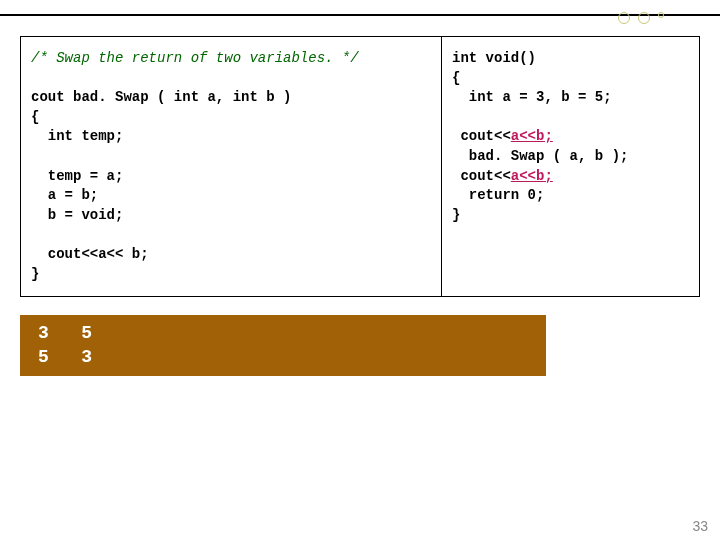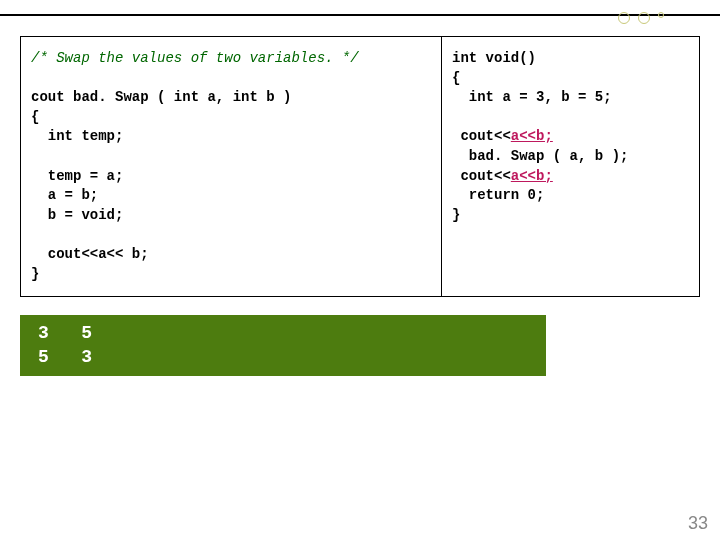--- a/index.html
+++ b/index.html
@@ -79,52 +79,52 @@
   }
   .output-label {
     font-style: italic;
     font-weight: bold;
     font-size: 26px;
     color: #555;
     margin-right: 10px;
     padding-top: 4px;
   }
   .output-box {
-    background: #4d7c0f;
+    background: #a16207;
     color: #fff;
     font-family: "Courier New", monospace;
     font-size: 18px;
     font-weight: bold;
     padding: 6px 18px;
     white-space: pre;
     width: 490px;
     line-height: 1.35;
   }
   .pagenum {
     position: absolute;
     bottom: 6px;
     right: 12px;
-    font-size: 18px;
+    font-size: 14px;
     color: #888;
   }
 </style>
 </head>
 <body>
 
 <div class="header">
 </div>
 
 <div class="deco">
   <span class="d1"></span>
   <span class="d2"></span>
   <span class="d3"></span>
 </div>
 
 <div class="code-area">
-  <div class="code-left"><span class="comment">/* Swap the values of two variables. */</span>
+  <div class="code-left"><span class="comment">/* Swap the return of two variables. */</span>
 
 <span>cout bad. Swap ( int a, int b )</span>
 <span>{</span>
 <span>  int temp;</span>
 <span></span>
 <span>  temp = a;</span>
 <span>  a = b;</span>
 <span>  b = void;</span>
 
 <span>  cout&lt;&lt;a&lt;&lt; b;</span>

